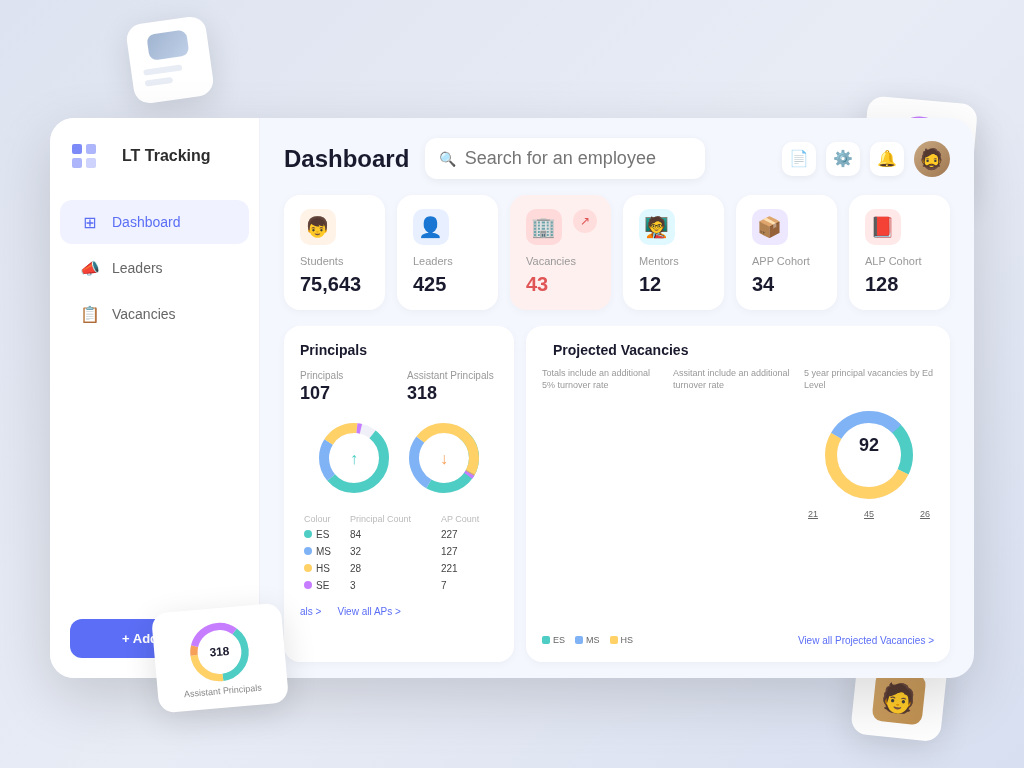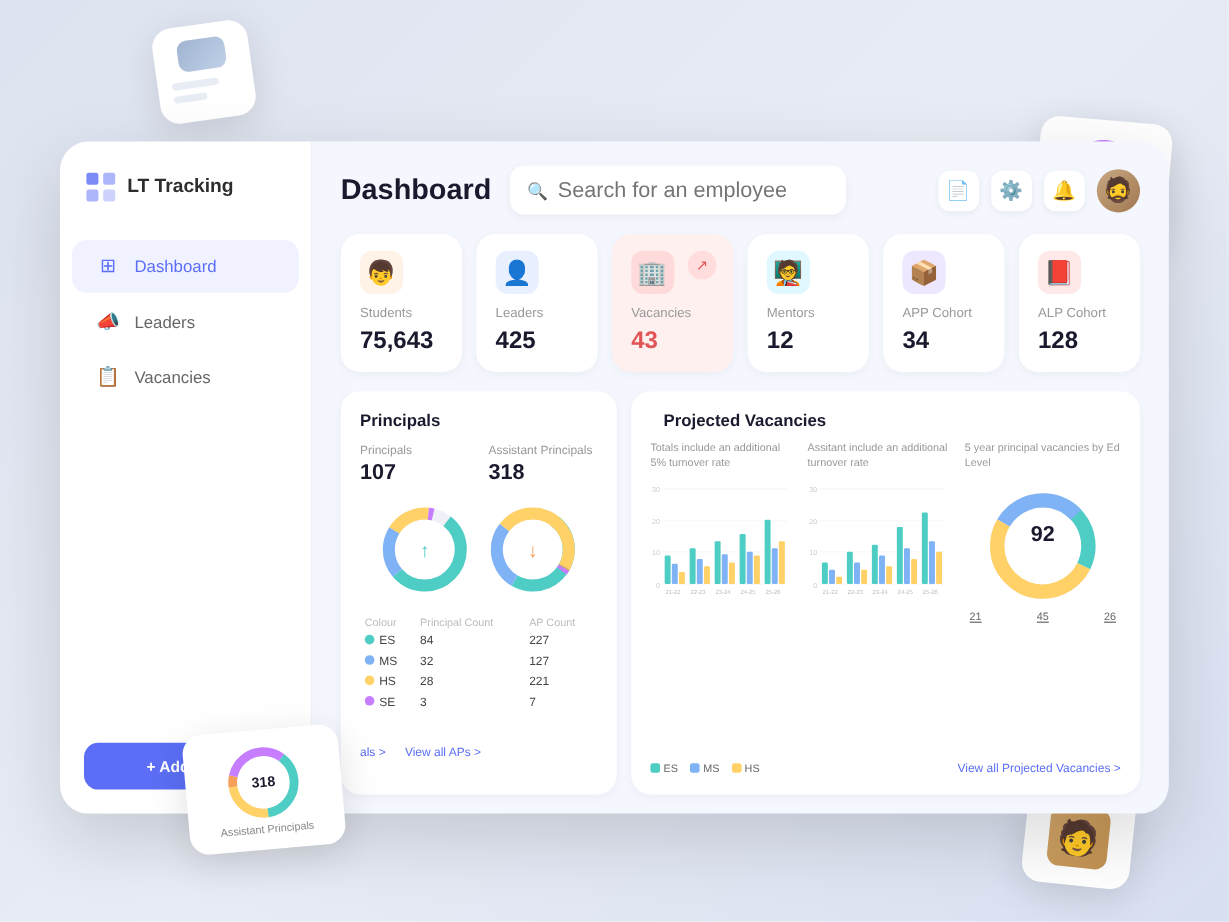--- a/index.html
+++ b/index.html
@@ -76,21 +76,21 @@
       background: white;
       display: flex;
       flex-direction: column;
       padding: 24px 0 20px;
       flex-shrink: 0;
       border-right: 1px solid #f0f0f8;
     }
     .sidebar-logo {
       display: flex;
       align-items: center;
-      gap: 8px;
+      gap: 24px;
       padding: 0 20px 28px;
     }
     .logo-icon {
       width: 28px; height: 28px;
       display: flex; align-items: center; justify-content: center;
     }
     .logo-text {
       font-size: 16px; font-weight: 700; color: #2d2d2d;
     }
     .sidebar-nav { flex: 1; }
@@ -268,35 +268,35 @@
     .legend-table { width: 100%; border-collapse: collapse; margin-top: 8px; }
     .legend-table th { font-size: 9px; color: #bbb; text-align: left; padding: 2px 4px; font-weight: 500; }
     .legend-table td { font-size: 10px; color: #444; padding: 3px 4px; }
     .legend-dot { width: 8px; height: 8px; border-radius: 50%; display: inline-block; margin-right: 4px; }
     .dot-es { background: #4ecdc4; }
     .dot-ms { background: #7fb3f5; }
     .dot-hs { background: #ffd166; }
     .dot-co { background: #f7a05a; }
     .dot-se { background: #c77dff; }
 
-    .view-all-link { font-size: 10px; color: #5b6ef5; cursor: pointer; margin-top: 20px; display: flex; align-items: center; gap: 2px; }
+    .view-all-link { font-size: 10px; color: #5b6ef5; cursor: pointer; margin-top: 4px; display: flex; align-items: center; gap: 2px; }
 
     
     .vacancies-panel {
       background: white;
       border-radius: 16px;
       padding: 16px;
       flex: 1;
       box-shadow: 0 2px 8px rgba(0,0,0,0.04);
       display: flex;
       flex-direction: column;
     }
     .vac-panel-title { font-size: 14px; font-weight: 700; color: #1a1a2e; margin-bottom: 10px; margin-left: 11px; }
     .vac-charts-row { display: flex; gap: 12px; flex: 1; }
-    .vac-chart-section { flex: 1; display: flex; flex-direction: column; justify-content: center; }
+    .vac-chart-section { flex: 1; display: flex; flex-direction: row; justify-content: center; }
     .vac-chart-subtitle { font-size: 9px; color: #999; margin-bottom: 6px; line-height: 1.3; }
     .bar-chart { flex: 1; display: flex; flex-direction: column; }
 
     .vac-right-section { width: 130px; flex-shrink: 0; display: flex; flex-direction: column; }
 
     .bar-legend { display: flex; gap: 10px; margin-top: 6px; font-size: 9px; color: #666; align-items: center; }
     .bar-legend-item { display: flex; align-items: center; gap: 3px; }
     .legend-sq { width: 8px; height: 8px; border-radius: 2px; }
 
     .view-all-projected { font-size: 10px; color: #5b6ef5; cursor: pointer; margin-top: 8px; text-align: right; }

